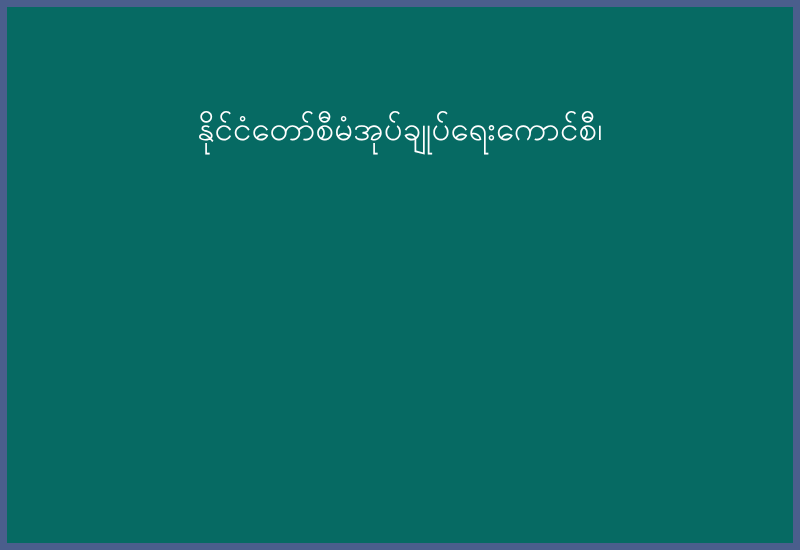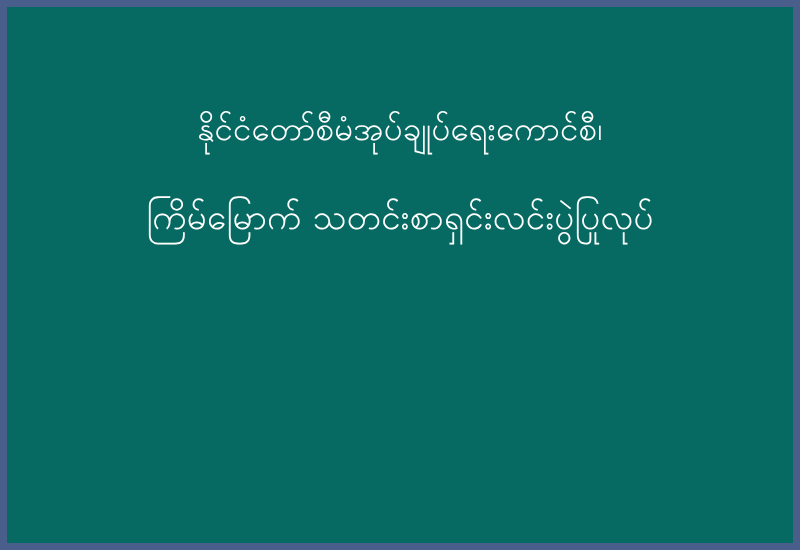--- a/index.html
+++ b/index.html
@@ -29,20 +29,21 @@
   }
 
   #text-block {
     width: 100%;
     box-sizing: border-box;
     padding: 0 18px;
     margin-top: 96px;
     display: flex;
     flex-direction: column;
     align-items: center;
+    gap: 9px;
   }
 
   .headline-line {
     color: #ffffff;
     text-align: center;
     white-space: nowrap;
     font-weight: 400;
     letter-spacing: 0.2px;
     text-rendering: optimizeLegibility;
   }
@@ -75,16 +76,15 @@
 <body>
 
 <div id="announcement-card">
 
   <div id="text-block">
 
     <div class="headline-line line-1">နိုင်ငံတော်စီမံအုပ်ချုပ်ရေးကောင်စီ၊</div>
 
 
 
-    <div class="headline-line line-4">ကြိမ်မြောက် သတင်းစာရှင်းလင်းပွဲပြုလုပ်</div>
 
   </div>
 </div>
 
 </body></html>

